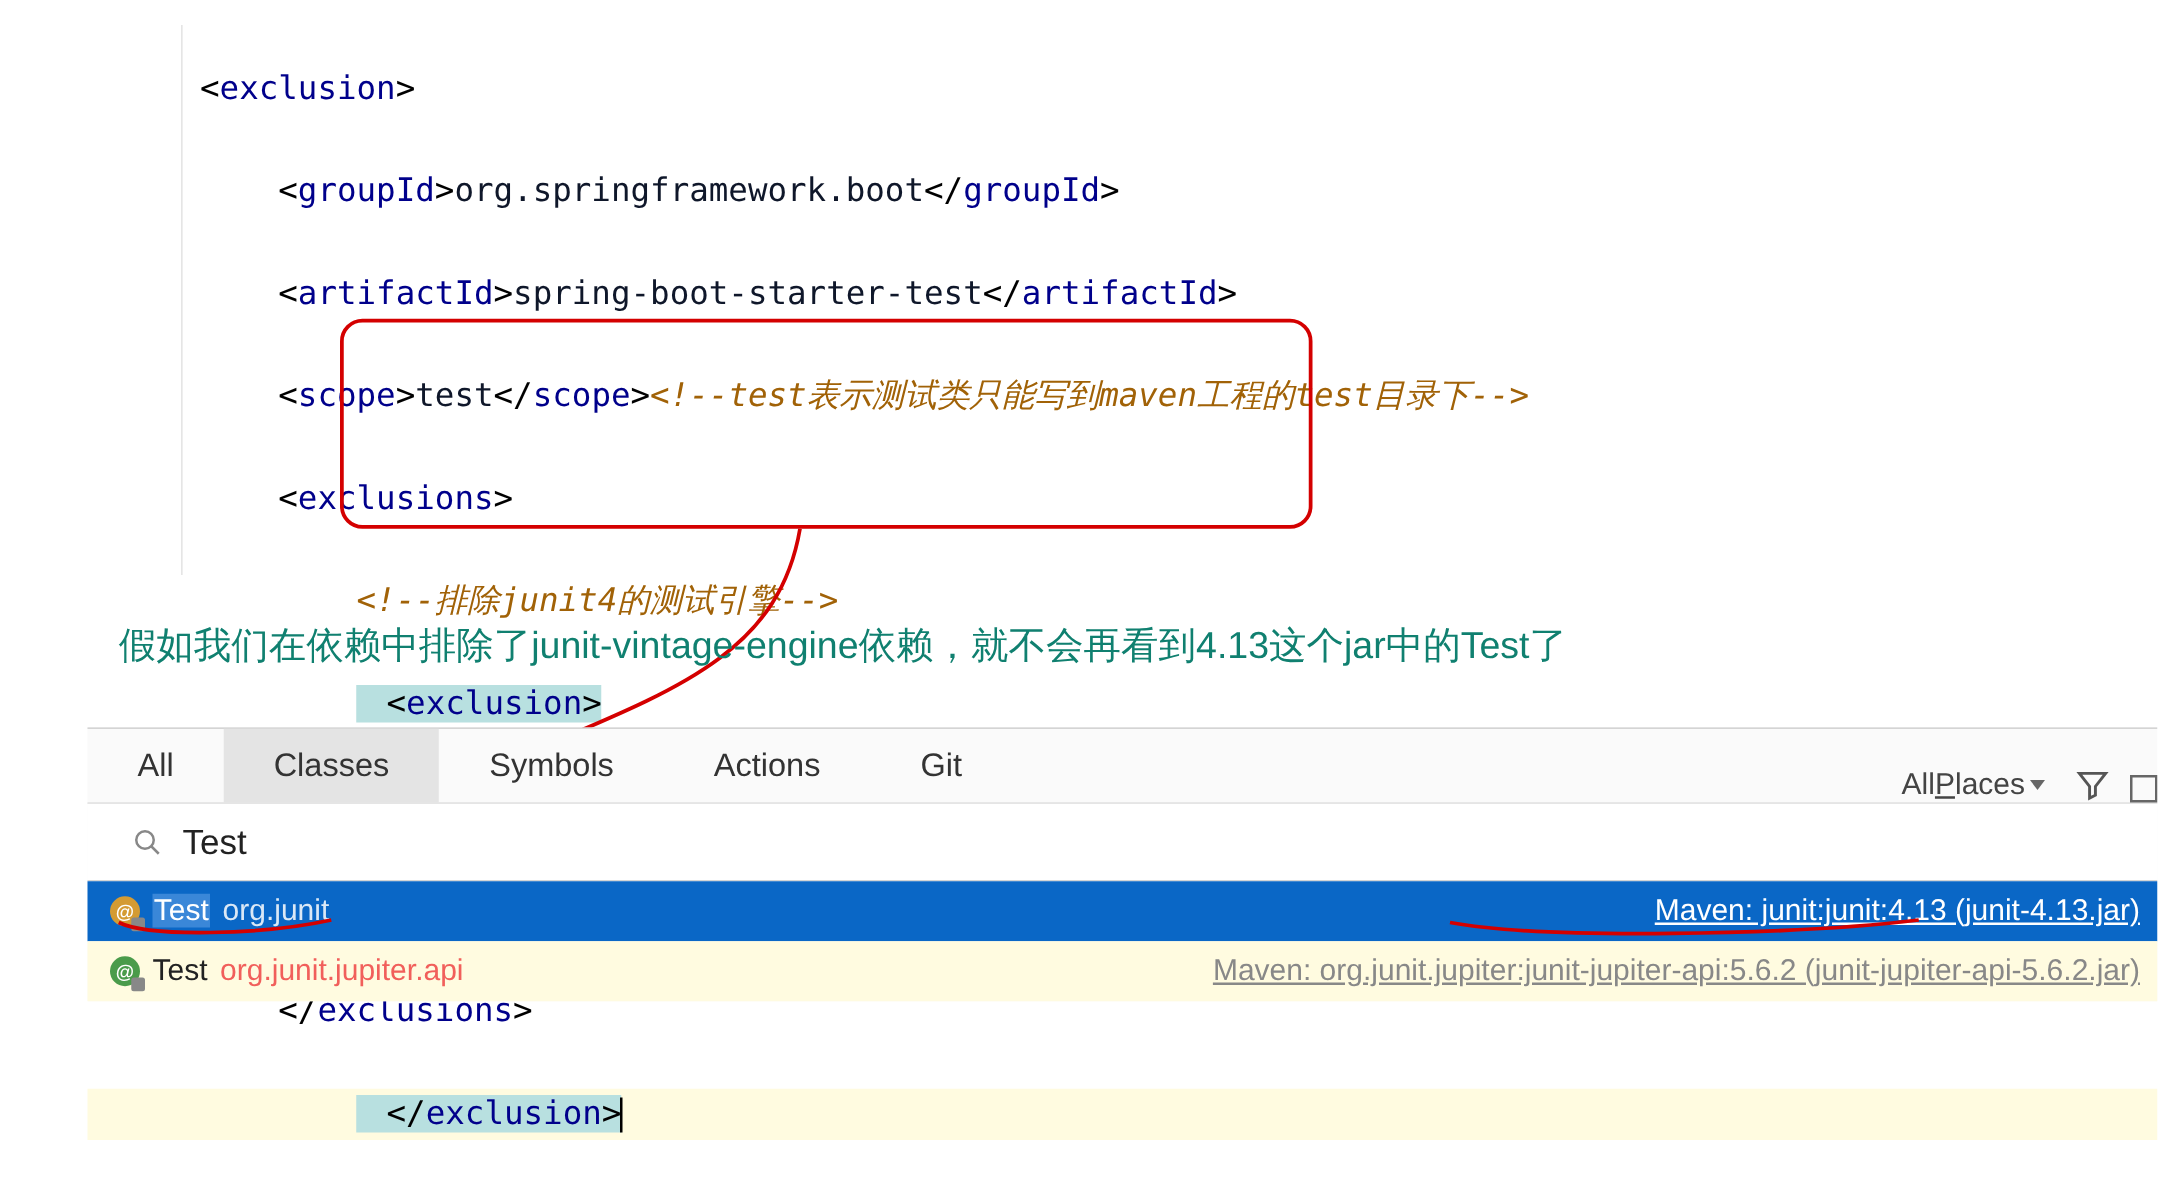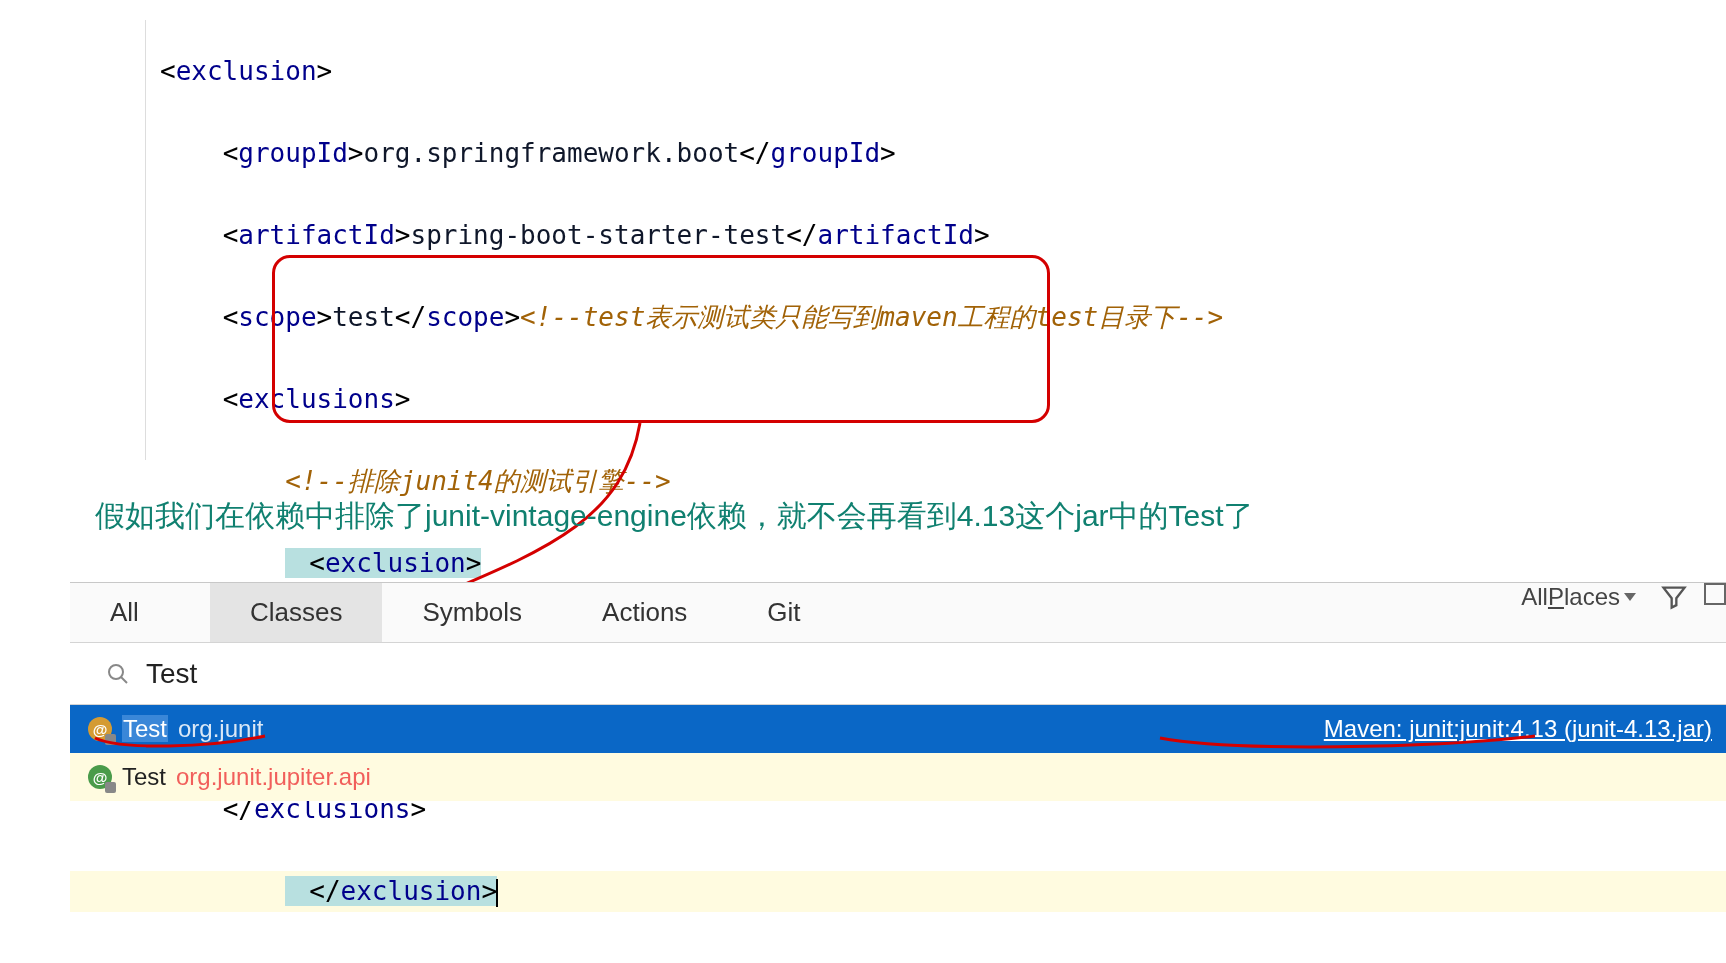--- a/index.html
+++ b/index.html
@@ -74,36 +74,35 @@
     position: absolute;
     top: 582px;
     left: 70px;
     width: 1656px;
     background: #fafafa;
     border-top: 1px solid #c8c8c8;
     font-family: "Segoe UI", sans-serif;
   }
   .tabs-row {
     display: flex;
-    align-items: flex-start;
+    align-items: flex-end;
     height: 60px;
     border-bottom: 1px solid #d4d4d4;
   }
   .tab {
     padding: 0 40px;
     height: 100%;
     display: flex;
     align-items: center;
     font-size: 26px;
     color: #333;
     cursor: pointer;
   }
   .tab.active {
     background: #e4e4e4;
-    margin-left: 31px;
   }
   .tab-spacer { flex: 1; }
   .places-label {
     font-size: 24px;
     color: #444;
     padding-right: 14px;
     display: flex;
     align-items: center;
   }
   .places-label .underline-letter { text-decoration: underline; }
@@ -266,20 +265,21 @@
     </div>
     <div class="result-right">Maven: junit:junit:4.13 (junit-4.13.jar)</div>
   </div>
 
   <div class="result-row unselected">
     <div class="result-left">
       <span class="at-icon green">@<span class="lock-overlay"></span></span>
       <span class="result-name"><span>Test</span></span>
       <span class="pkg-text">org.junit.jupiter.api</span>
     </div>
+    <div class="result-right">Maven: org.junit.jupiter:junit-jupiter-api:5.6.2 (junit-jupiter-api-5.6.2.jar)</div>
   </div>
 </div>
 
 <svg class="underline-svg" style="top:730px; left:90px;" width="200" height="30">
   <path d="M 5 8 C 30 20, 120 18, 175 6" stroke="#d40000" stroke-width="3" fill="none"></path>
 </svg>
 <svg class="underline-svg" style="top:730px; left:1155px;" width="400" height="30">
   <path d="M 5 8 C 80 22, 280 18, 380 6" stroke="#d40000" stroke-width="3" fill="none"></path>
 </svg>
 

